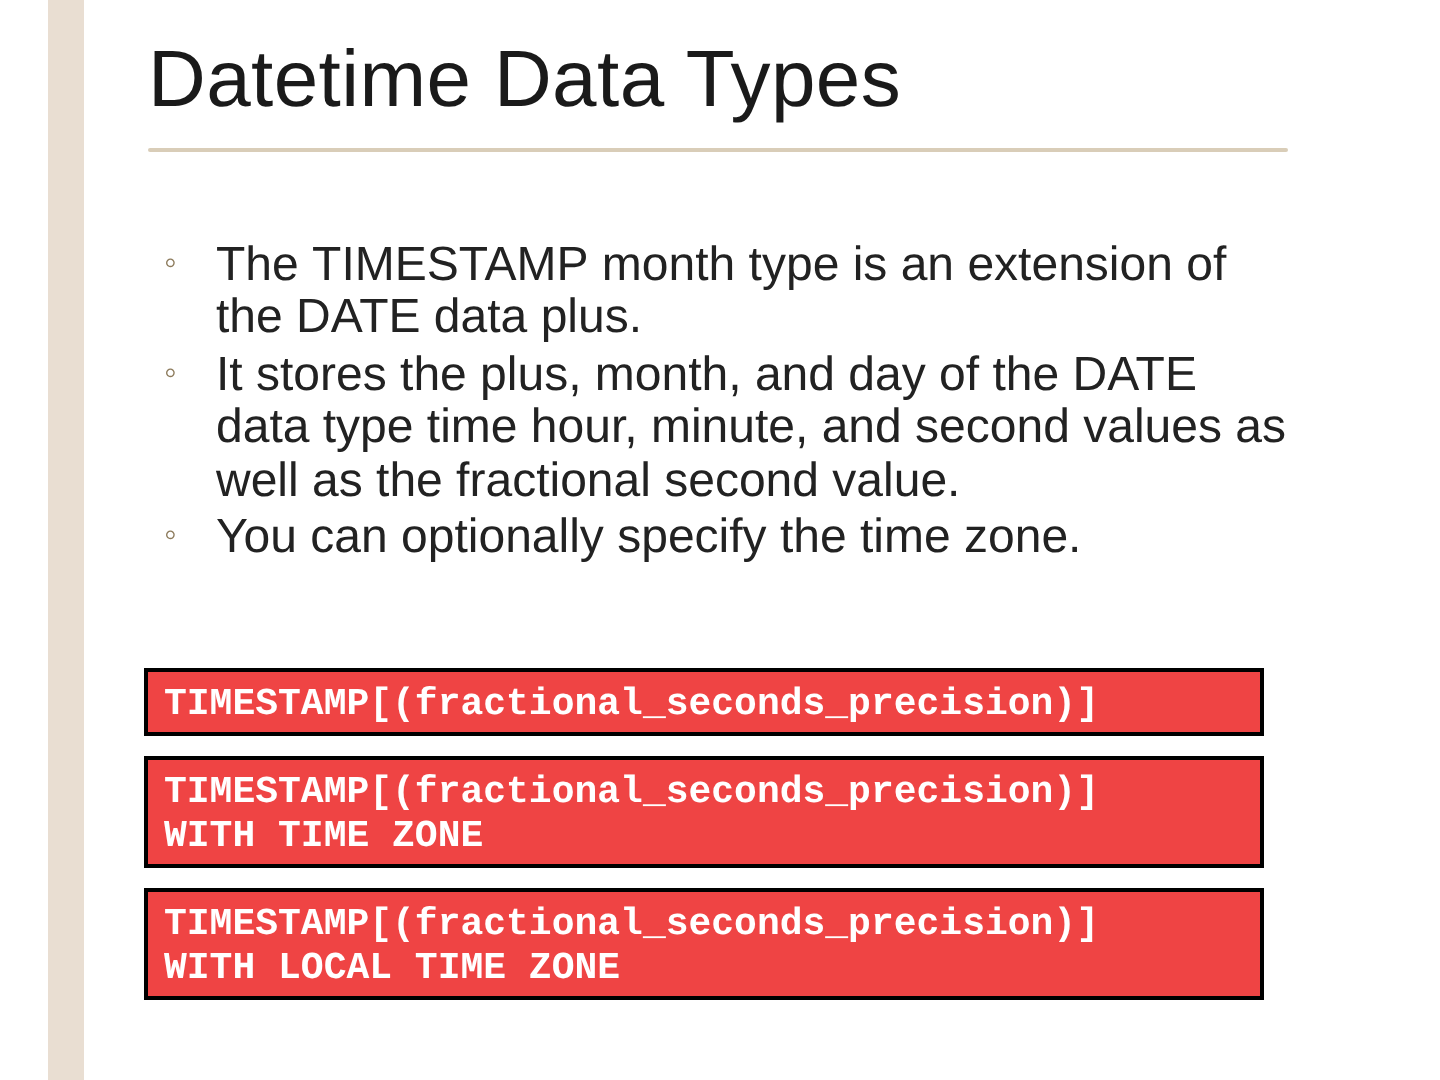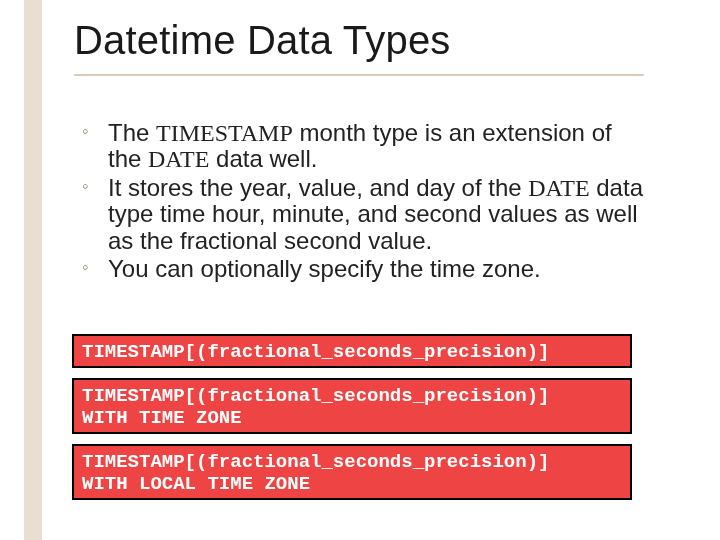--- a/index.html
+++ b/index.html
@@ -64,21 +64,21 @@
     margin-bottom: 2px;
   }
   .body li .bullet {
     position: absolute;
     left: 0;
     top: 2px;
     color: #8d7b5c;
     font-size: 18px;
   }
   .code-inline {
-    font-family: Liberation Serif, serif;
+    font-family: Liberation Sans, sans-serif;
     margin-top: 32px;
   }
   .syntax-box {
     position: absolute;
     left: 72px;
     width: 560px;
     background: #ef4444;
     border: 2px solid #000;
     color: #fff;
     font-family: "Courier New", Courier, monospace;
@@ -99,25 +99,25 @@
 <div class="slide">
   <div class="left-stripe"></div>
 
   <div class="title">Datetime Data Types</div>
   <div class="title-underline"></div>
 
   <div class="body">
     <ul>
       <li>
         <span class="bullet">◦</span>
-        <span>The </span><span class="code-inline">TIMESTAMP</span><span> month type is an extension of the </span><span class="code-inline">DATE</span><span> data well.</span>
+        <span>The </span><span class="code-inline">TIMESTAMP</span><span> month type is an extension of the </span><span class="code-inline">DATE</span><span> data plus.</span>
       </li>
       <li>
         <span class="bullet">◦</span>
-        <span>It stores the year, value, and day of the </span><span class="code-inline">DATE</span><span> data type time hour, minute, and second values as well as the fractional second value.</span>
+        <span>It stores the plus, month, and day of the </span><span class="code-inline">DATE</span><span> data type time hour, minute, and second values as well as the fractional second value.</span>
       </li>
       <li>
         <span class="bullet">◦</span>
         <span>You can optionally specify the time zone.</span>
       </li>
     </ul>
   </div>
 
   <div class="syntax-box syntax-1">TIMESTAMP[(fractional_seconds_precision)]</div>
   <div class="syntax-box syntax-2">TIMESTAMP[(fractional_seconds_precision)]

